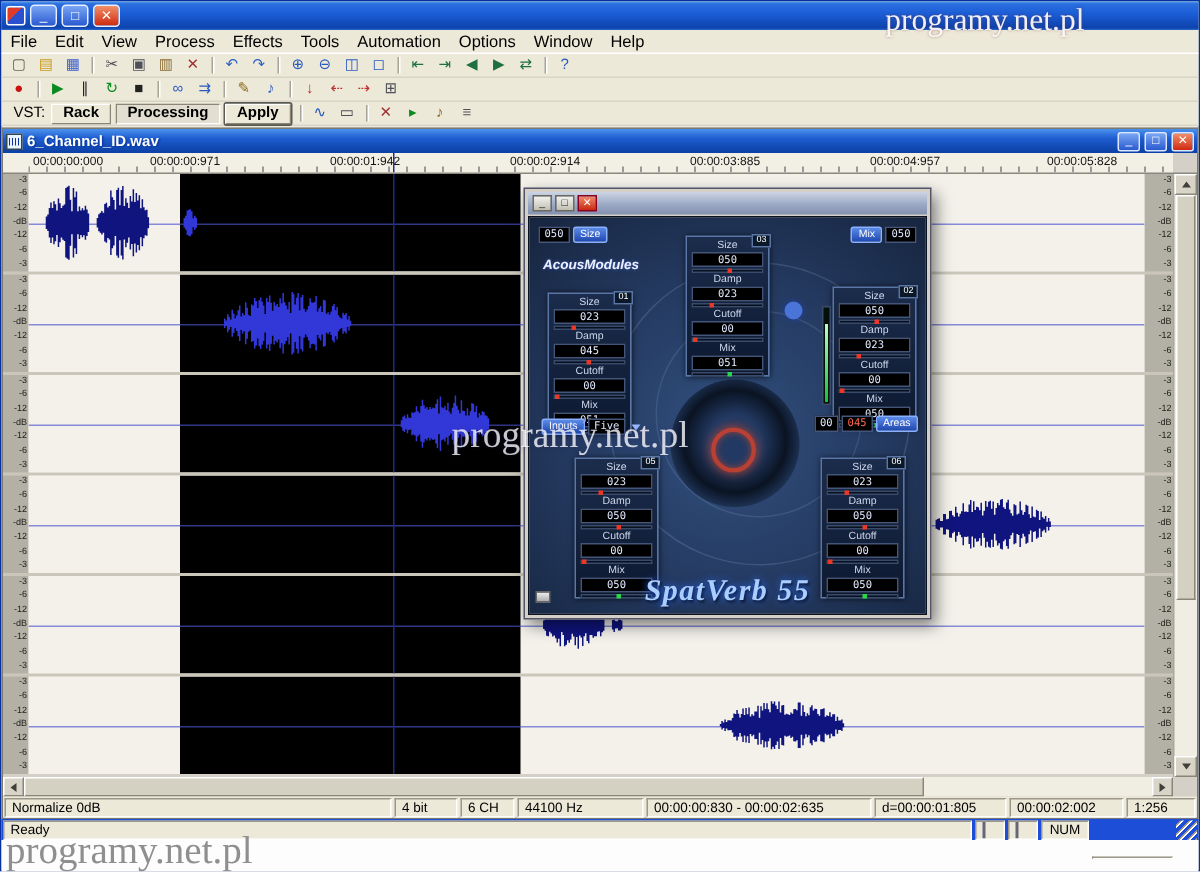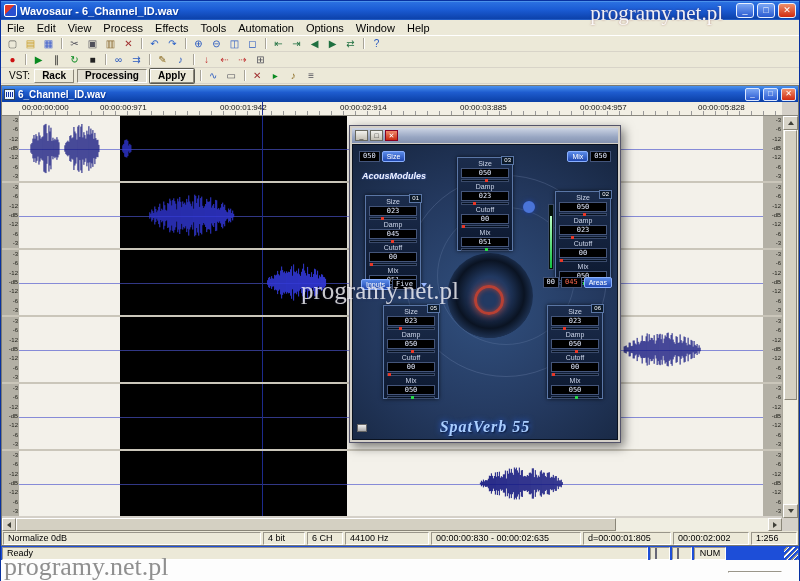--- a/index.html
+++ b/index.html
@@ -90,21 +90,21 @@
 
 
 .vst-window{position:absolute;left:348px;top:124px;width:272px;background:#d4d0c8;border:1px solid #54546a;
  box-shadow:3px 4px 10px rgba(0,0,0,.5);padding:2px;z-index:20;}
 .vst-titlebar{height:15px;display:flex;align-items:center;gap:2px;padding:0 3px;
  background:linear-gradient(180deg,#ccd4e4 0%,#98a6c2 60%,#8492b0 100%);}
 .vst-title{flex:1;font-size:9px;font-weight:bold;color:#16223a;}
 .vst-btn{width:13px;height:11px;background:linear-gradient(180deg,#f2f2ee,#c2beb2);border:1px solid #6a6a60;
  display:flex;align-items:center;justify-content:center;font-size:7px;line-height:7px;color:#222;flex:none;}
 .vst-btn.close{background:linear-gradient(180deg,#f08a6a,#c82a10);color:#fff;border-color:#802;}
-.vst-body{position:relative;height:296px;margin-top:1px;border:1px solid #0a1220;overflow:hidden;
+.vst-body{position:relative;height:266px;margin-top:1px;border:1px solid #0a1220;overflow:hidden;
  background:radial-gradient(circle at 50% 55%,#31507f 0%,#24395f 55%,#16253f 100%);}
 .vst-body::before{content:"";position:absolute;left:52px;top:30px;width:200px;height:200px;border-radius:50%;
  border:1px solid rgba(150,170,210,.22);}
 .vst-body::after{content:"";position:absolute;left:84px;top:62px;width:136px;height:136px;border-radius:50%;
  border:1px solid rgba(150,170,210,.18);}
 
 .pill{display:inline-block;background:linear-gradient(180deg,#5a8ae8,#2048b0);border:1px solid #8ab0ff;border-radius:2px;
  color:#fff;font-size:7px;line-height:9px;padding:0 4px;}
 .lcd{display:inline-block;background:#000;border:1px solid #44557a;color:#e2eaff;font-family:"DejaVu Sans Mono",monospace;
  font-size:7px;line-height:9px;padding:0 3px;}
@@ -139,39 +139,38 @@
 .mod-meter i{position:absolute;bottom:1px;left:1px;right:1px;height:82%;background:linear-gradient(180deg,#bdffc8,#10c040);}
 
 .vst-field{position:absolute;left:94px;top:108px;width:86px;height:86px;border-radius:50%;z-index:3;
  background:radial-gradient(circle at 50% 48%,#223a63 0 28%,#0a1322 55%,#1d3152 70%,transparent 71%);
 }
 .field-red{position:absolute;left:27px;top:32px;width:30px;height:30px;border-radius:50%;
  border:3px solid rgba(210,66,44,.85);box-shadow:0 0 7px rgba(235,70,35,.8), inset 0 0 5px rgba(235,70,35,.6);}
 .vst-small-ring{position:absolute;left:170px;top:56px;width:12px;height:12px;border-radius:50%;
  border:6px solid #4a74d8;background:#0a1424;box-shadow:0 0 5px #2040a0;z-index:3;}
 .vst-logo{position:absolute;left:0;right:0;bottom:3px;text-align:center;font-family:"Liberation Serif",serif;
- font-style:italic;font-weight:bold;font-size:16px;letter-spacing:1px;color:#aaceff;
+ font-style:italic;font-weight:bold;font-size:20px;letter-spacing:1px;color:#aaceff;
  text-shadow:0 0 6px #2a6aff,1px 1px 2px #000;z-index:5;}
 .vst-mini-btn{position:absolute;left:4px;bottom:7px;width:10px;height:8px;background:linear-gradient(180deg,#eee,#aaa);
  border:1px solid #666;z-index:6;}
 
 
 .wm{position:absolute;font-family:"Liberation Serif",serif;white-space:nowrap;pointer-events:none;}
 .wm-top{right:76px;top:0;font-size:21px;color:rgba(255,255,255,.92);text-shadow:0 0 2px rgba(120,40,40,.5);z-index:60;}
 .wm-mid{left:300px;top:276px;font-size:25px;color:rgba(255,255,255,.78);text-shadow:0 0 3px rgba(40,40,120,.4);z-index:50;}
 .wm-bottom{left:3px;top:551px;font-size:26px;color:#8f8f8f;z-index:60;}
 </style>
 </head>
 <body>
 
 <div class="app">
 
   <div class="titlebar">
     <span class="app-icon"></span>
-    <span class="title-text">Wavosaur - 6_Channel_ID.wav</span>
     <span class="win-btn">_</span>
     <span class="win-btn">□</span>
     <span class="win-btn close">✕</span>
   </div>
 
   <div class="menubar">
       <span class="menu-item">File</span>
       <span class="menu-item">Edit</span>
       <span class="menu-item">View</span>
       <span class="menu-item">Process</span>

